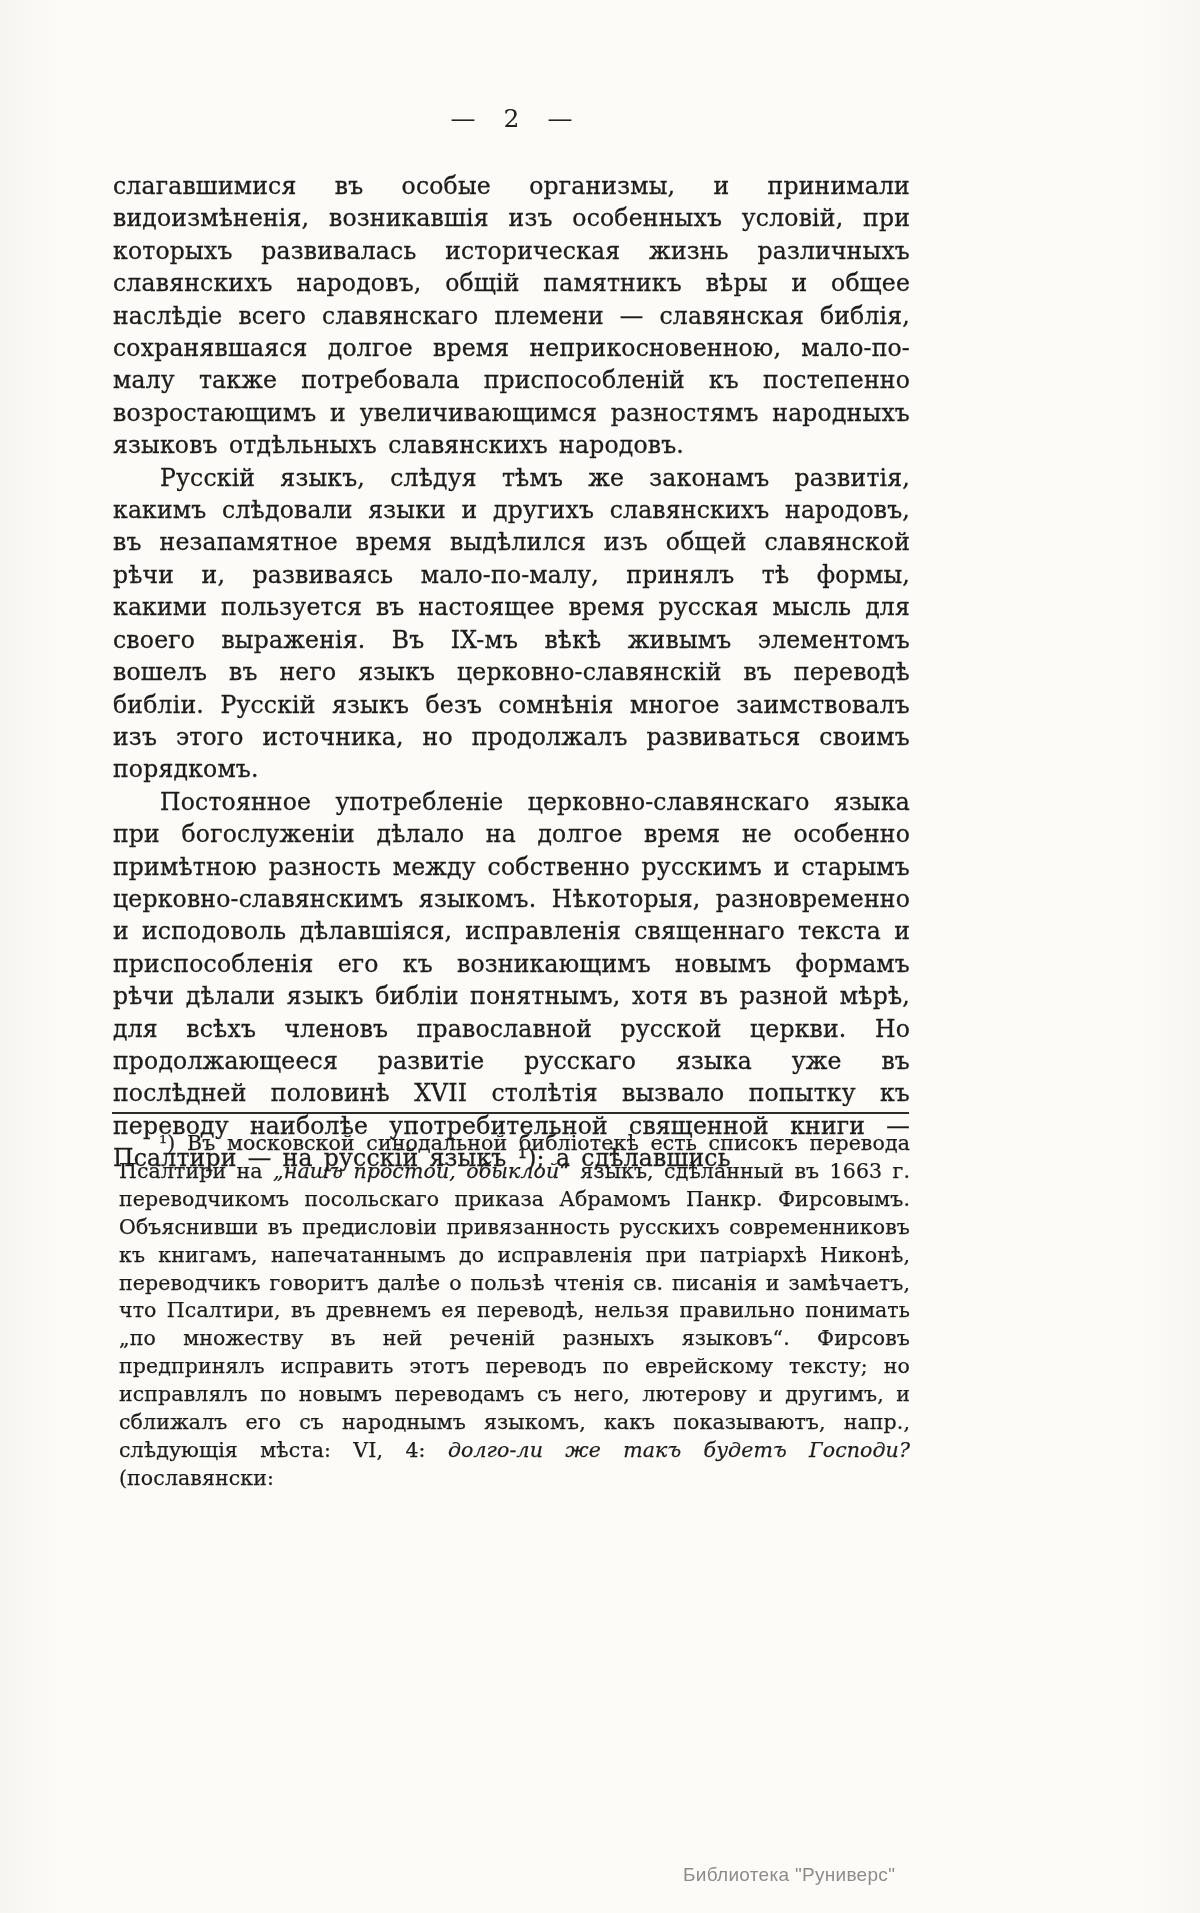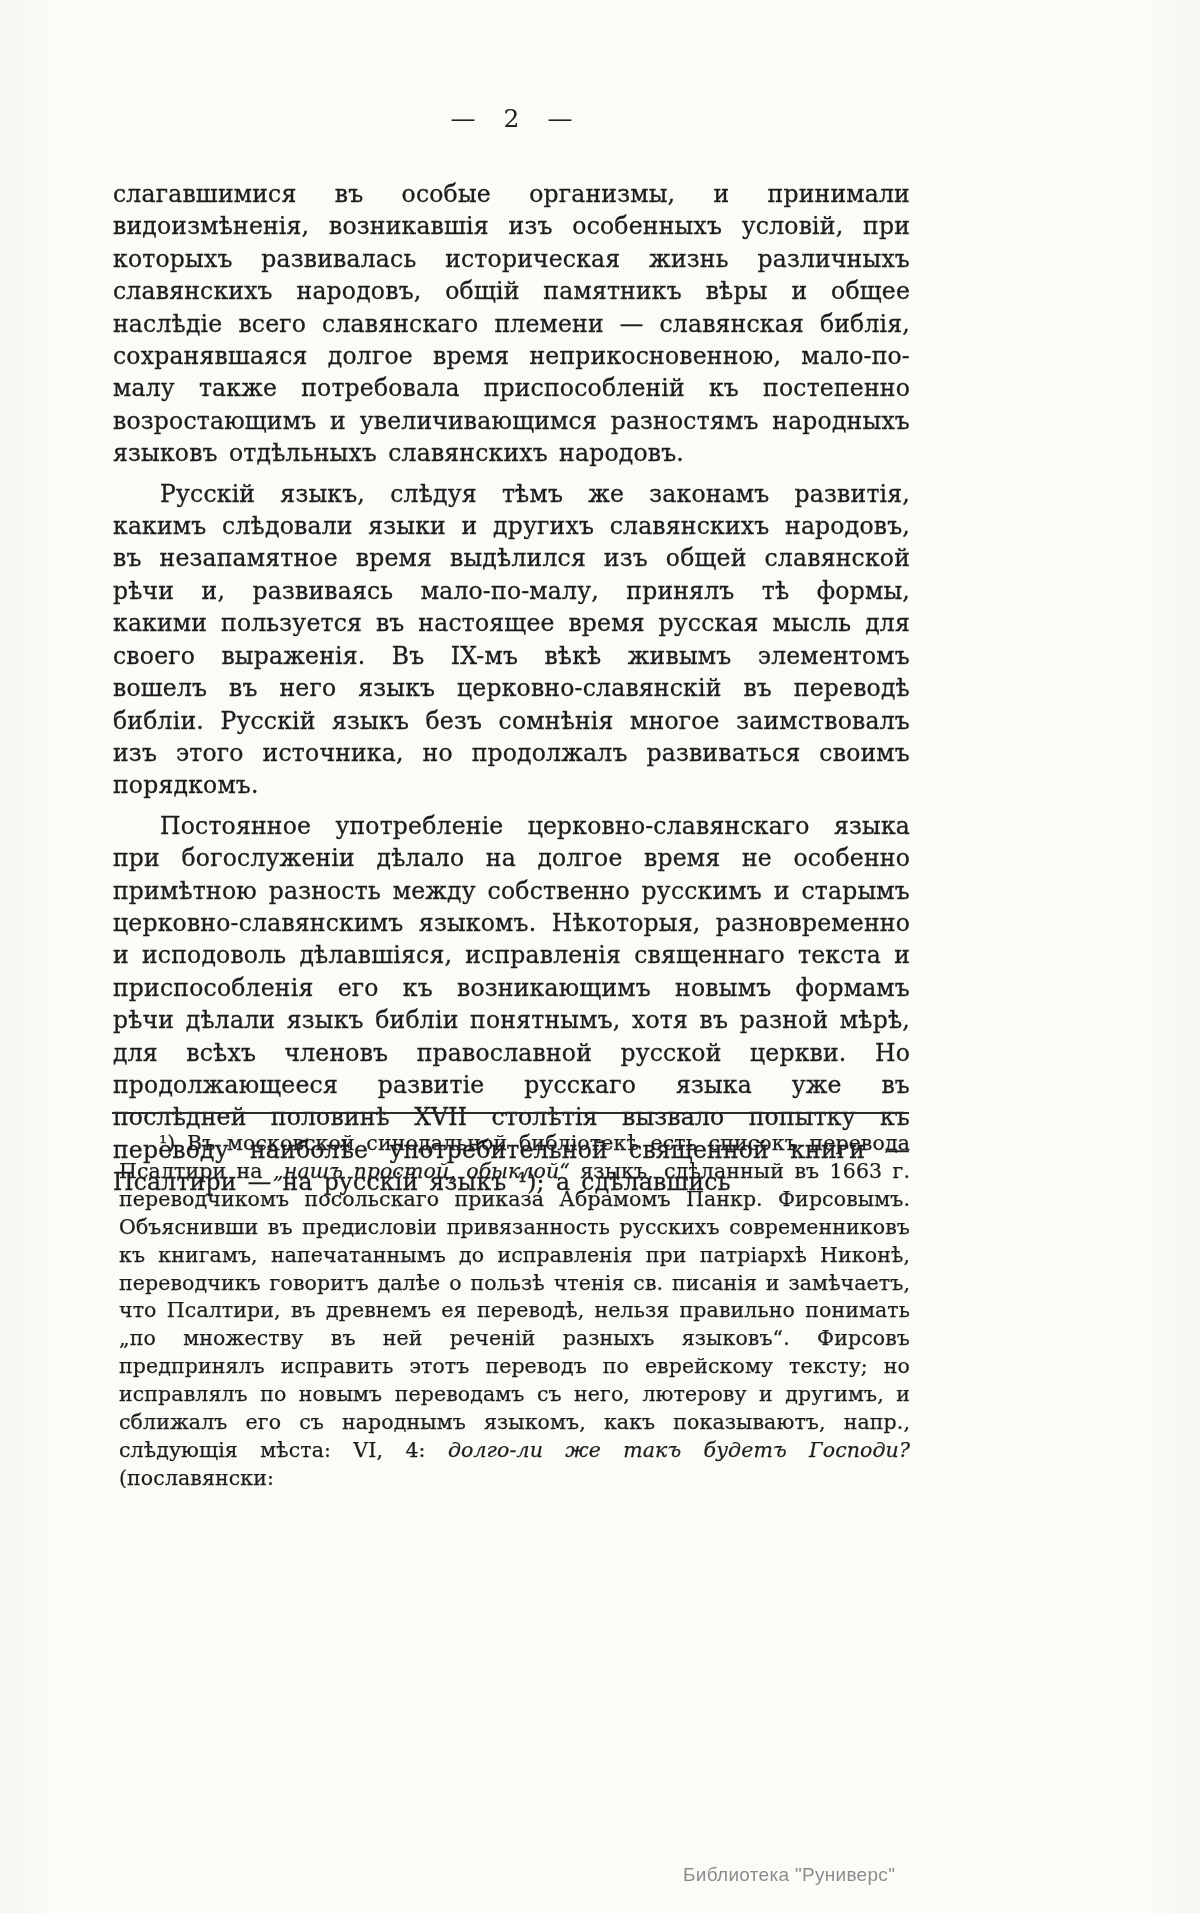--- a/index.html
+++ b/index.html
@@ -32,21 +32,21 @@
     top: 170px;
     left: 113px;
     width: 797px;
     font-size: 23.5px;
     line-height: 32.4px;
     text-align: justify;
     word-spacing: 3.5px;
     letter-spacing: 0.2px;
     -webkit-text-stroke: 0.3px #1c1c1c;
   }
-  .para { text-indent: 47px; margin-top: 8px; }
+  .para { text-indent: 47px; }
   .para.no-indent { text-indent: 0; }
   .footnote-rule {
     position: absolute;
     top: 1112px;
     left: 112px;
     width: 797px;
     border: none;
     border-top: 2px solid #2b2b2b;
   }
   .footnote {

